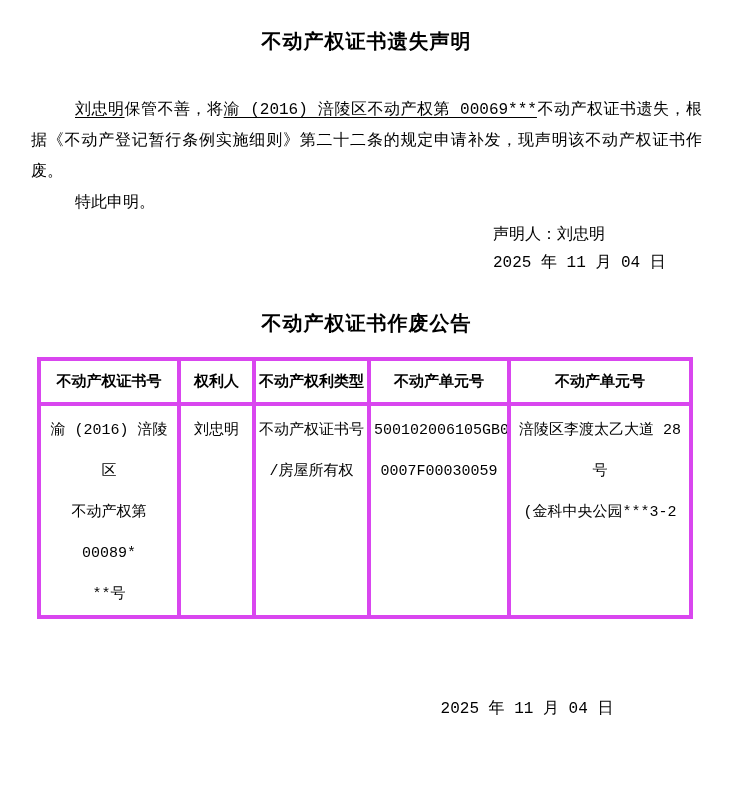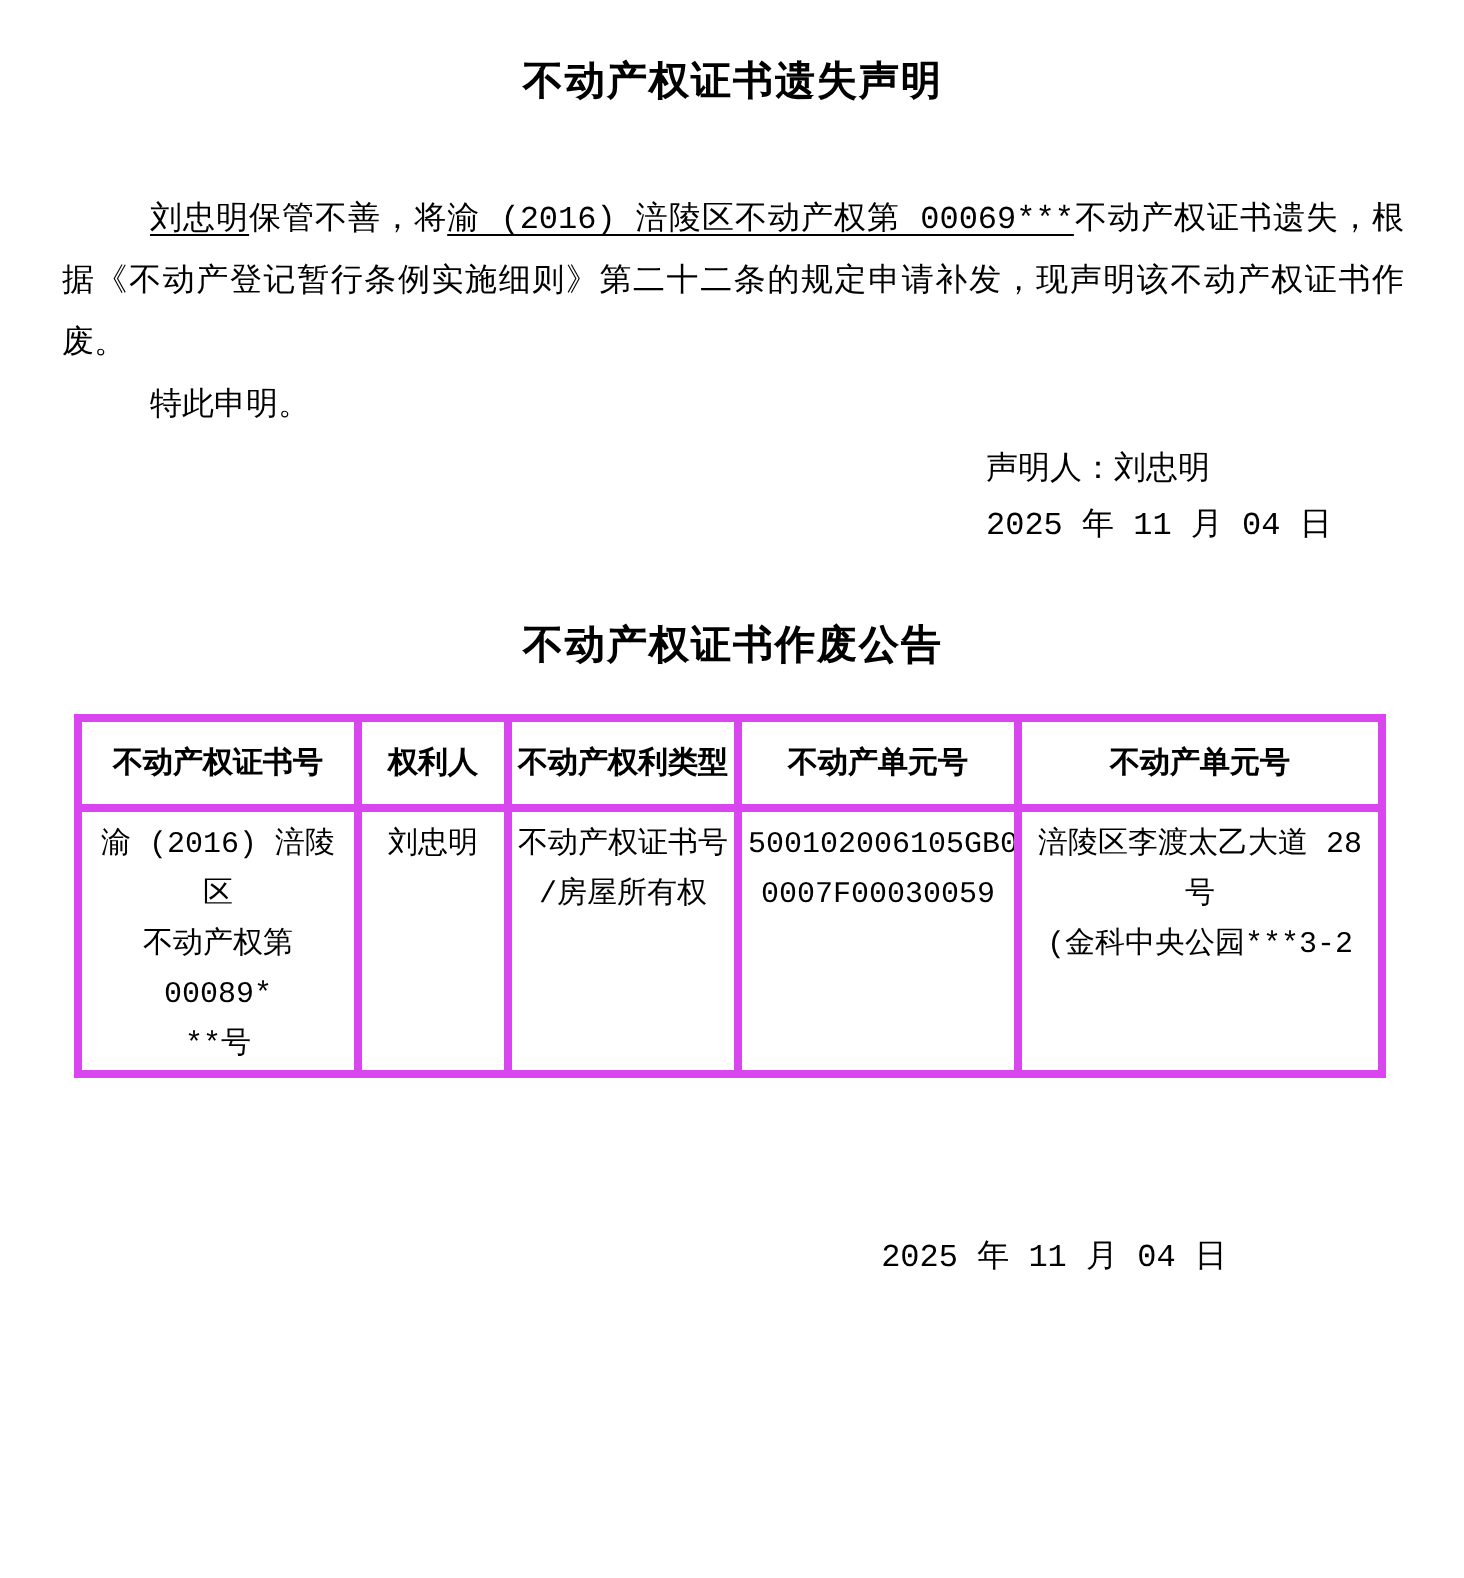--- a/index.html
+++ b/index.html
@@ -72,21 +72,21 @@
   .cert-table th {
     height: 45px;
     font-size: 15px;
     font-weight: bold;
     vertical-align: middle;
     padding: 0 2px;
   }
   .cert-table td {
     height: 118px;
     font-size: 15px;
-    line-height: 25px;
+    line-height: 41px;
     vertical-align: top;
     padding: 4px 3px 0 3px;
     white-space: pre-line;
   }
   .footer-block {
     margin-top: 72px;
     margin-left: 296px;
     width: 400px;
     font-size: 16px;
     line-height: 36px;

